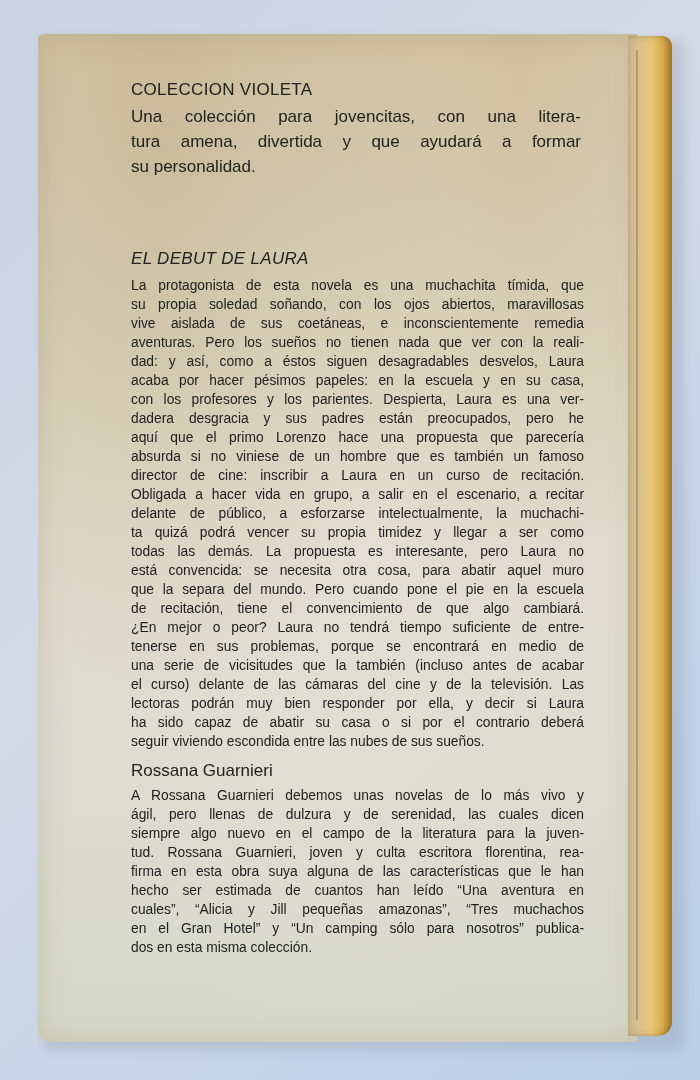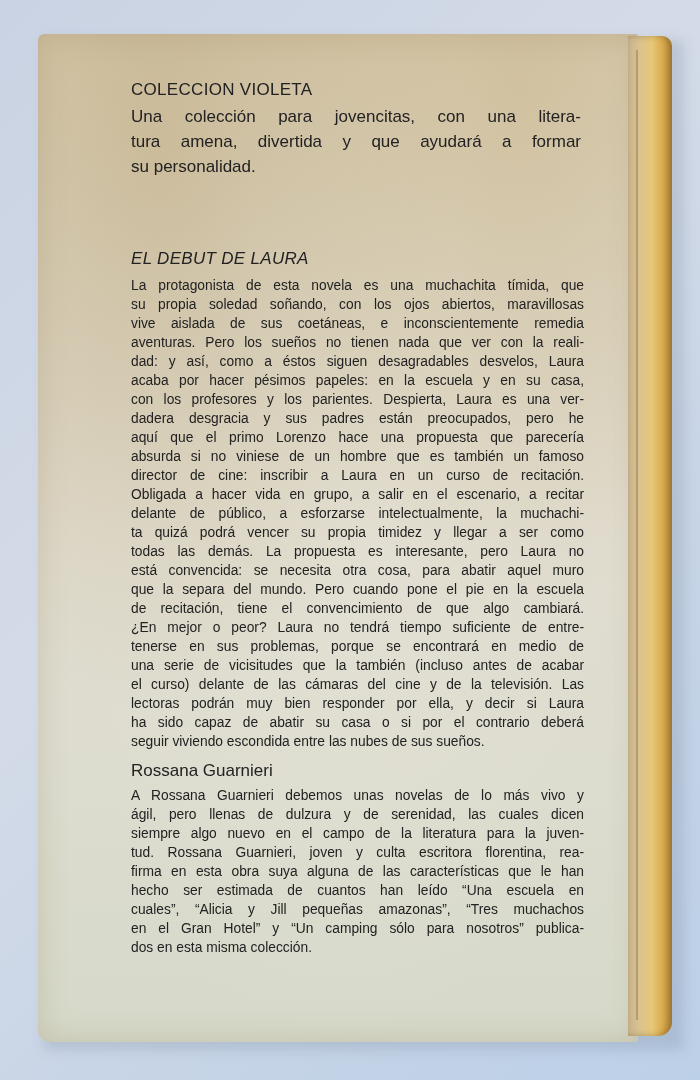--- a/index.html
+++ b/index.html
@@ -87,17 +87,17 @@
     <span class="line last">seguir viviendo escondida entre las nubes de sus sueños.</span>
   </div>
 
 <div class="text author-name">Rossana Guarnieri</div>
 <div class="text para bio" id="bio">
     <span class="line">A Rossana Guarnieri debemos unas novelas de lo más vivo y</span>
     <span class="line">ágil, pero llenas de dulzura y de serenidad, las cuales dicen</span>
     <span class="line">siempre algo nuevo en el campo de la literatura para la juven-</span>
     <span class="line">tud. Rossana Guarnieri, joven y culta escritora florentina, rea-</span>
     <span class="line">firma en esta obra suya alguna de las características que le han</span>
-    <span class="line">hecho ser estimada de cuantos han leído “Una escuela en</span>
+    <span class="line">hecho ser estimada de cuantos han leído “Una aventura en</span>
     <span class="line">cuales”, “Alicia y Jill pequeñas amazonas”, “Tres muchachos</span>
     <span class="line">en el Gran Hotel” y “Un camping sólo para nosotros” publica-</span>
     <span class="line last">dos en esta misma colección.</span>
   </div>
 
 </body></html>

